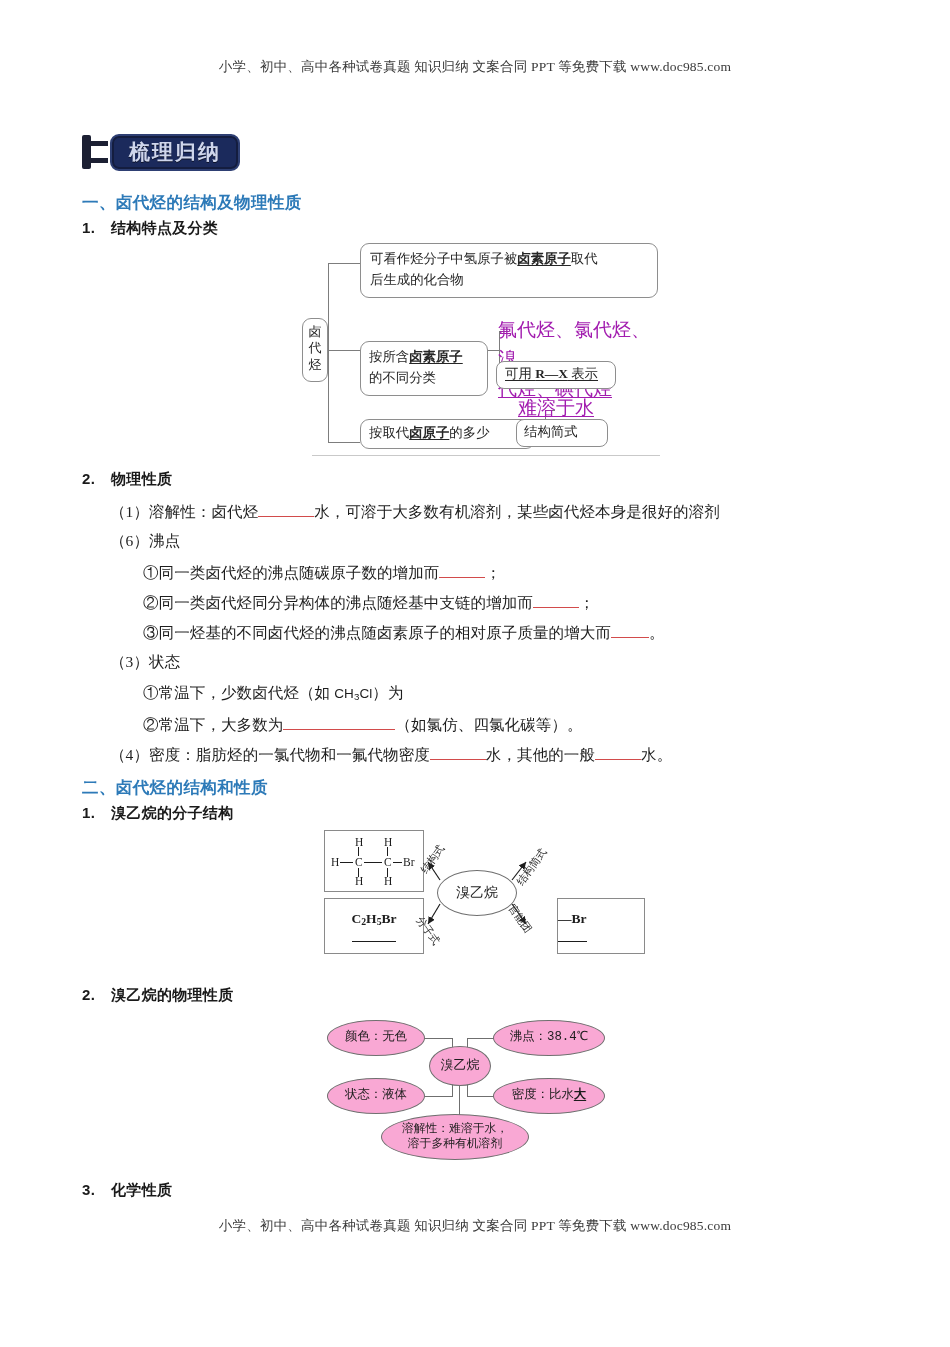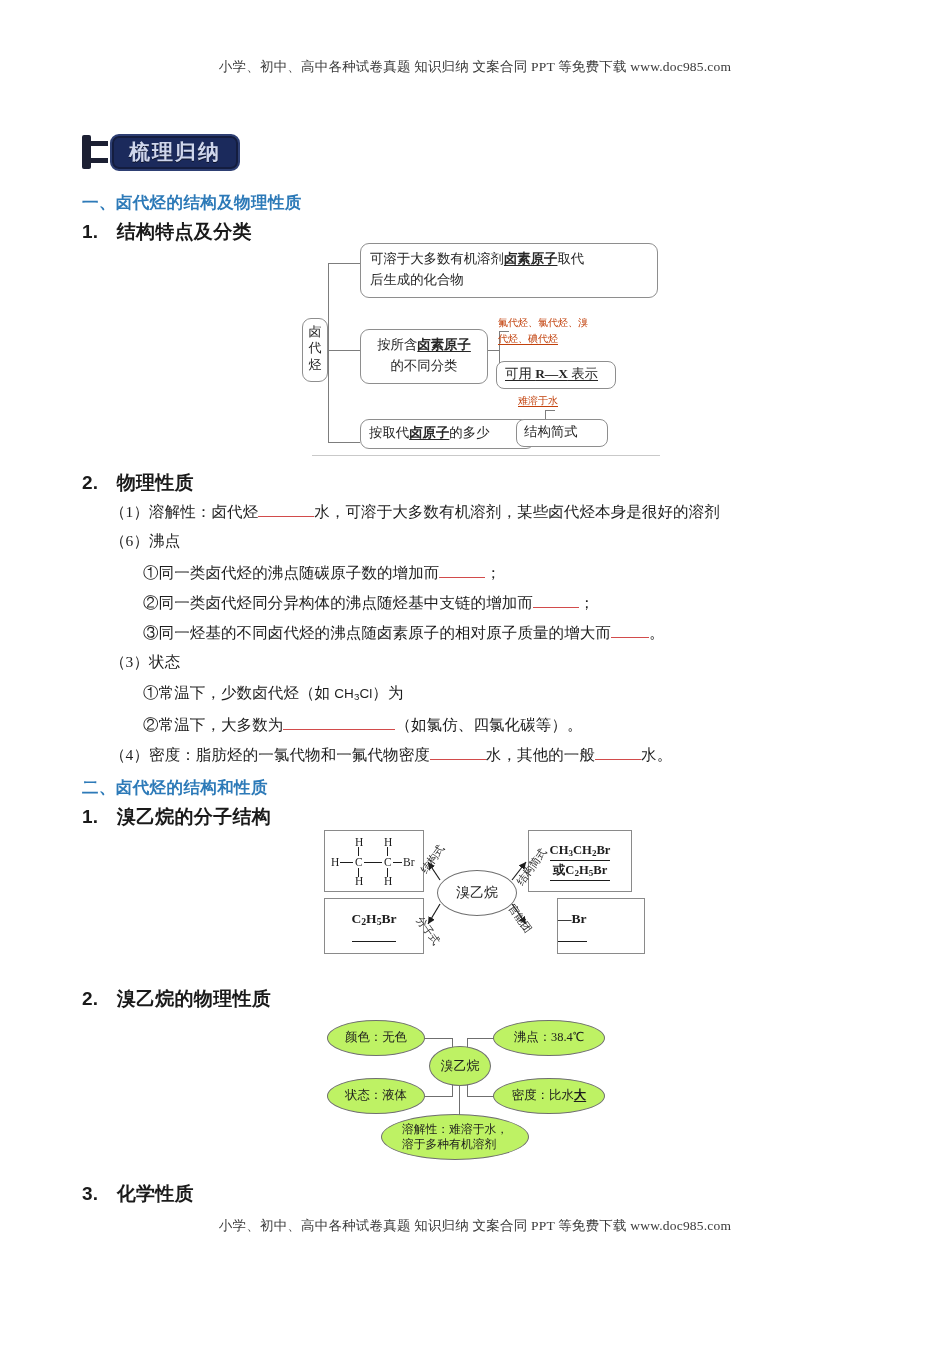--- a/index.html
+++ b/index.html
@@ -94,21 +94,21 @@
     font-size: 16.5px;
     font-weight: bold;
     color: #2d7ab8;
     letter-spacing: 0.4px;
     white-space: nowrap;
   }
   .h-num {
     position: absolute;
     left: 82px;
     font-family: "Liberation Sans", "DejaVu Sans", sans-serif;
-    font-size: 19px;
+    font-size: 15px;
     font-weight: bold;
     color: #1a1a1a;
     letter-spacing: 0.3px;
     white-space: nowrap;
   }
 
   
   .btext {
     position: absolute;
     font-family: "Liberation Serif", "DejaVu Serif", serif;
@@ -165,24 +165,23 @@
     font-size: 13px;
   }
   .dgm1 .n-def {
     left: 60px;
     top: 0px;
     width: 298px;
     padding: 5px 9px 6px 9px;
   }
   .dgm1 .n-cls {
     left: 60px;
-    top: 86px;
+    top: 98px;
     width: 128px;
     padding: 5px 8px 6px 8px;
-    text-align: center;
   }
   .dgm1 .n-cnt {
     left: 60px;
     top: 176px;
     width: 175px;
     padding: 3px 8px 4px 8px;
   }
   .dgm1 .n-rx {
     left: 196px;
     top: 118px;
@@ -192,23 +191,23 @@
   }
   .dgm1 .n-multi {
     left: 216px;
     top: 176px;
     width: 92px;
     padding: 2px 7px 3px 7px;
     border-radius: 8px;
   }
   .dgm1 .plain {
     position: absolute;
-    font-size: 10px;
+    font-size: 19px;
     line-height: 1.55;
-    color: #c2410c;
+    color: #a21caf;
   }
   .dgm1 .p-halo {
     left: 198px;
     top: 72px;
     width: 160px;
   }
   .dgm1 .p-mono {
     left: 218px;
     top: 150px;
   }
@@ -331,27 +330,27 @@
     position: absolute;
     left: 325px;
     top: 1010px;
     width: 310px;
     height: 152px;
   }
   .dgm3 .el {
     position: absolute;
     border: 1.25px solid #6f6f6f;
     border-radius: 50%;
-    background: #bef264;
+    background: #f9a8d4;
     box-sizing: border-box;
     display: flex;
     align-items: center;
     justify-content: center;
-    text-align: left;
-    font-family: Liberation Serif, serif;
+    text-align: center;
+    font-family: Liberation Mono, monospace;
     font-size: 12.4px;
     color: #1d1d1d;
     line-height: 1.25;
     z-index: 2;
   }
   .dgm3 .e-color  { left: 2px;   top: 10px;  width: 98px;  height: 36px; }
   .dgm3 .e-state  { left: 2px;   top: 68px;  width: 98px;  height: 36px; }
   .dgm3 .e-bp     { left: 168px; top: 10px;  width: 112px; height: 36px; }
   .dgm3 .e-dens   { left: 168px; top: 68px;  width: 112px; height: 36px; }
   .dgm3 .e-center { left: 104px; top: 36px;  width: 62px;  height: 40px; font-size: 13px; }
@@ -409,21 +408,21 @@
     <div class="conn v" style="left:245px; top:167px; height:33px;"></div>
     <div class="conn h" style="left:245px; top:167px; width:10px;"></div>
     <div class="conn h" style="left:245px; top:199px; width:10px;"></div>
 
     <div class="node root">
       <div>卤代烃</div>
     </div>
 
     <div class="node n-def">
       <div>
-        <span>可溶于大多数有机溶剂</span><u class="bd">卤素原子</u><span>取代</span>
+        <span>可看作烃分子中氢原子被</span><u class="bd">卤素原子</u><span>取代</span>
       </div>
       <div>后生成的化合物</div>
     </div>
 
     <div class="node n-cls">
       <div>
         <span>按所含</span><u class="bd">卤素原子</u>
       </div>
       <div>的不同分类</div>
     </div>
@@ -527,26 +526,20 @@
         <i class="bond-v" style="left:56px; top:10px; height:9px;"></i>
         <i class="bond-v" style="left:27px; top:31px; height:9px;"></i>
         <i class="bond-v" style="left:56px; top:31px; height:9px;"></i>
       </div>
     </div>
 
     <div class="bx bx-mol">
       <span class="f-ul">C<sub>2</sub>H<sub>5</sub>Br</span>
     </div>
 
-    <div class="bx bx-short">
-      <div class="f-two">
-        <span>CH<sub>3</sub>CH<sub>2</sub>Br</span>
-        <span><em style="font-style:normal;">或</em>C<sub>2</sub>H<sub>5</sub>Br</span>
-      </div>
-    </div>
 
     <div class="bx bx-func">
       <span class="f-ul">—Br</span>
     </div>
 
     <div class="center">溴乙烷</div>
 
     <div class="alabel" style="left:118px; top:40px; transform:rotate(-54deg); transform-origin:left top;">结构式</div>
     <div class="alabel" style="left:124px; top:86px; transform:rotate(54deg); transform-origin:left top;">分子式</div>
     <div class="alabel" style="left:214px; top:52px; transform:rotate(-54deg); transform-origin:left top;">结构简式</div>

